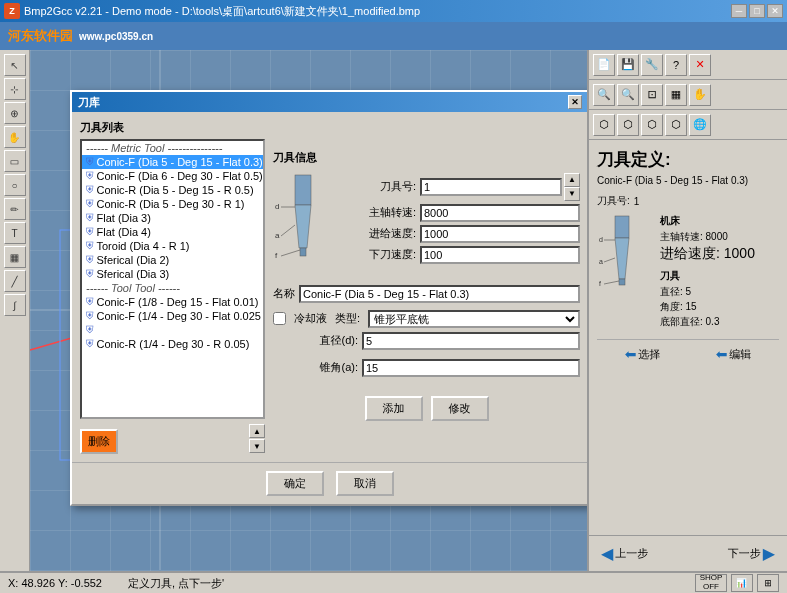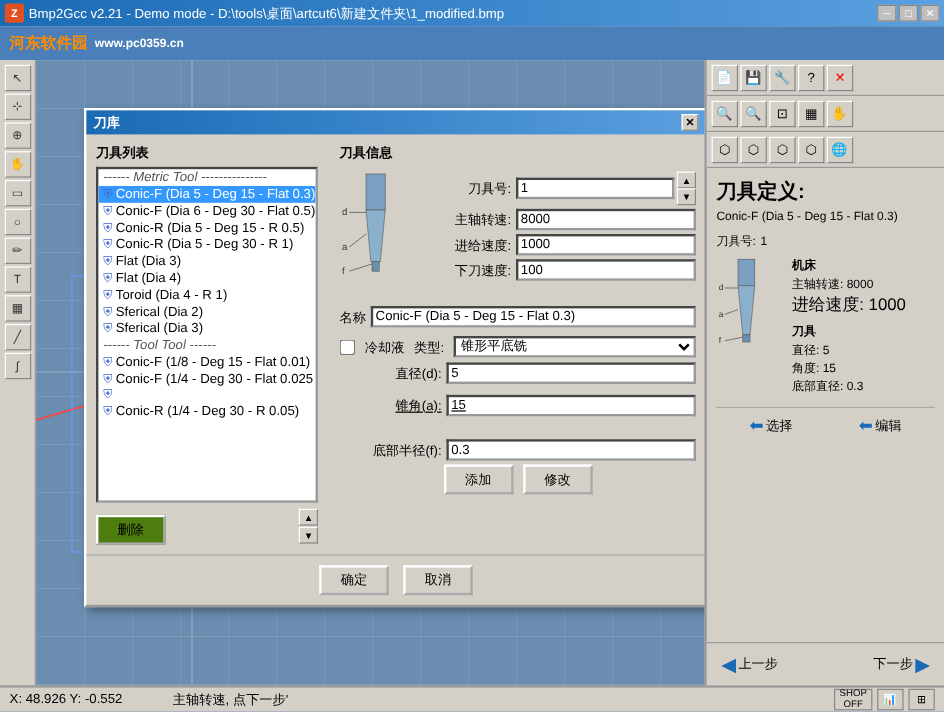--- a/index.html
+++ b/index.html
@@ -159,21 +159,20 @@
     .nav-arrow { color: #1a6bb5; font-size: 16px; }
 
     
     .status-bar {
       height: 22px;
       background: #d4d0c8;
       border-top: 2px solid #999;
       display: flex; align-items: center;
       padding: 0 8px;
       font-size: 11px;
-      gap: 16px;
     }
     .status-coords { min-width: 120px; }
     .status-msg { flex: 1; }
     .status-right { display: flex; align-items: flex-start; gap: 4px; margin-left: auto; }
     .status-icon-btn {
       width: 22px; height: 18px;
       background: #d4d0c8;
       border: 1px solid #888;
       font-size: 9px;
       display: flex; align-items: center; justify-content: center;
@@ -213,21 +212,21 @@
       border-top-color: #fff;
       border-left-color: #fff;
       font-size: 9px;
       cursor: pointer;
       display: flex; align-items: center; justify-content: center;
       color: #000;
     }
     .dialog-body {
       display: flex;
       padding: 8px;
-      gap: 18px;
+      gap: 8px;
     }
 
     
     .list-panel {
       width: 185px;
       display: flex;
       flex-direction: column;
     }
     .list-label {
       font-size: 11px;
@@ -256,33 +255,34 @@
       background: #d4d0c8;
       border: 1px solid #888;
       border-top-color: #fff;
       border-left-color: #fff;
       cursor: pointer;
       display: flex; align-items: center; justify-content: center;
       font-size: 8px;
     }
     .delete-btn {
       margin-top: 6px;
-      padding: 3px 16px;
-      background: #4d7c0f;
+      padding: 3px 6px;
+      background: #f97316;
       border: 2px outset #fff;
       cursor: pointer;
       font-size: 11px;
       align-self: flex-start;
     }
 
     
     .info-panel {
       flex: 1;
       display: flex;
       flex-direction: column;
+      justify-content: center;
     }
     .info-label {
       font-size: 11px;
       font-weight: bold;
       margin-bottom: 8px;
     }
     .info-row {
       display: flex;
       align-items: center;
     }
@@ -523,29 +523,25 @@
               </select>
             </div>
 
             <div class="info-row" style="margin-bottom:3px; font-size:11px;">
               <span class="info-row-label" style="width:85px;">直径(d):</span>
               <input class="info-input" style="width: 65px;" type="text" value="5">
             </div>
 
             <div style="height:6px;"></div>
 
-            <div class="info-row" style="margin-bottom:19px; font-size:11px;text-decoration:underline;">
+            <div class="info-row" style="margin-bottom:19px; font-size:11px;">
               <span class="info-row-label" style="width:85px;">锥角(a):</span>
               <input class="info-input" style="width: 65px;" type="text" value="15">
             </div>
 
-            <div class="info-row" style="margin-bottom:3px; font-size:11px;">
-              <span class="info-row-label" style="width:85px;">底部半径(f):</span>
-              <input class="info-input" style="width: 65px;" type="text" value="0.3">
-            </div>
 
 
             <div style="display:flex; gap:8px; justify-content:center; margin-bottom:4px;">
               <button class="dialog-btn">添加</button>
               <button class="dialog-btn">修改</button>
             </div>
           </div>
         </div>
 
         <div class="dialog-bottom">
@@ -649,19 +645,19 @@
       <div class="nav-btn">
         <span>下一步</span>
         <span class="nav-arrow">▶</span>
       </div>
     </div>
   </div>
 </div>
 
 <div class="status-bar">
   <span class="status-coords">X: 48.926 Y: -0.552</span>
-  <span class="status-msg">主轴转速, 点下一步'</span>
+  <span class="status-msg">定义刀具, 点下一步'</span>
   <div class="status-right">
     <div class="status-icon-btn" style="font-size:8px; width:32px; text-align:center; line-height:1.1;">SHOP<br>OFF</div>
     <div class="status-icon-btn">📊</div>
     <div class="status-icon-btn">⊞</div>
   </div>
 </div>
 
 </body></html>

